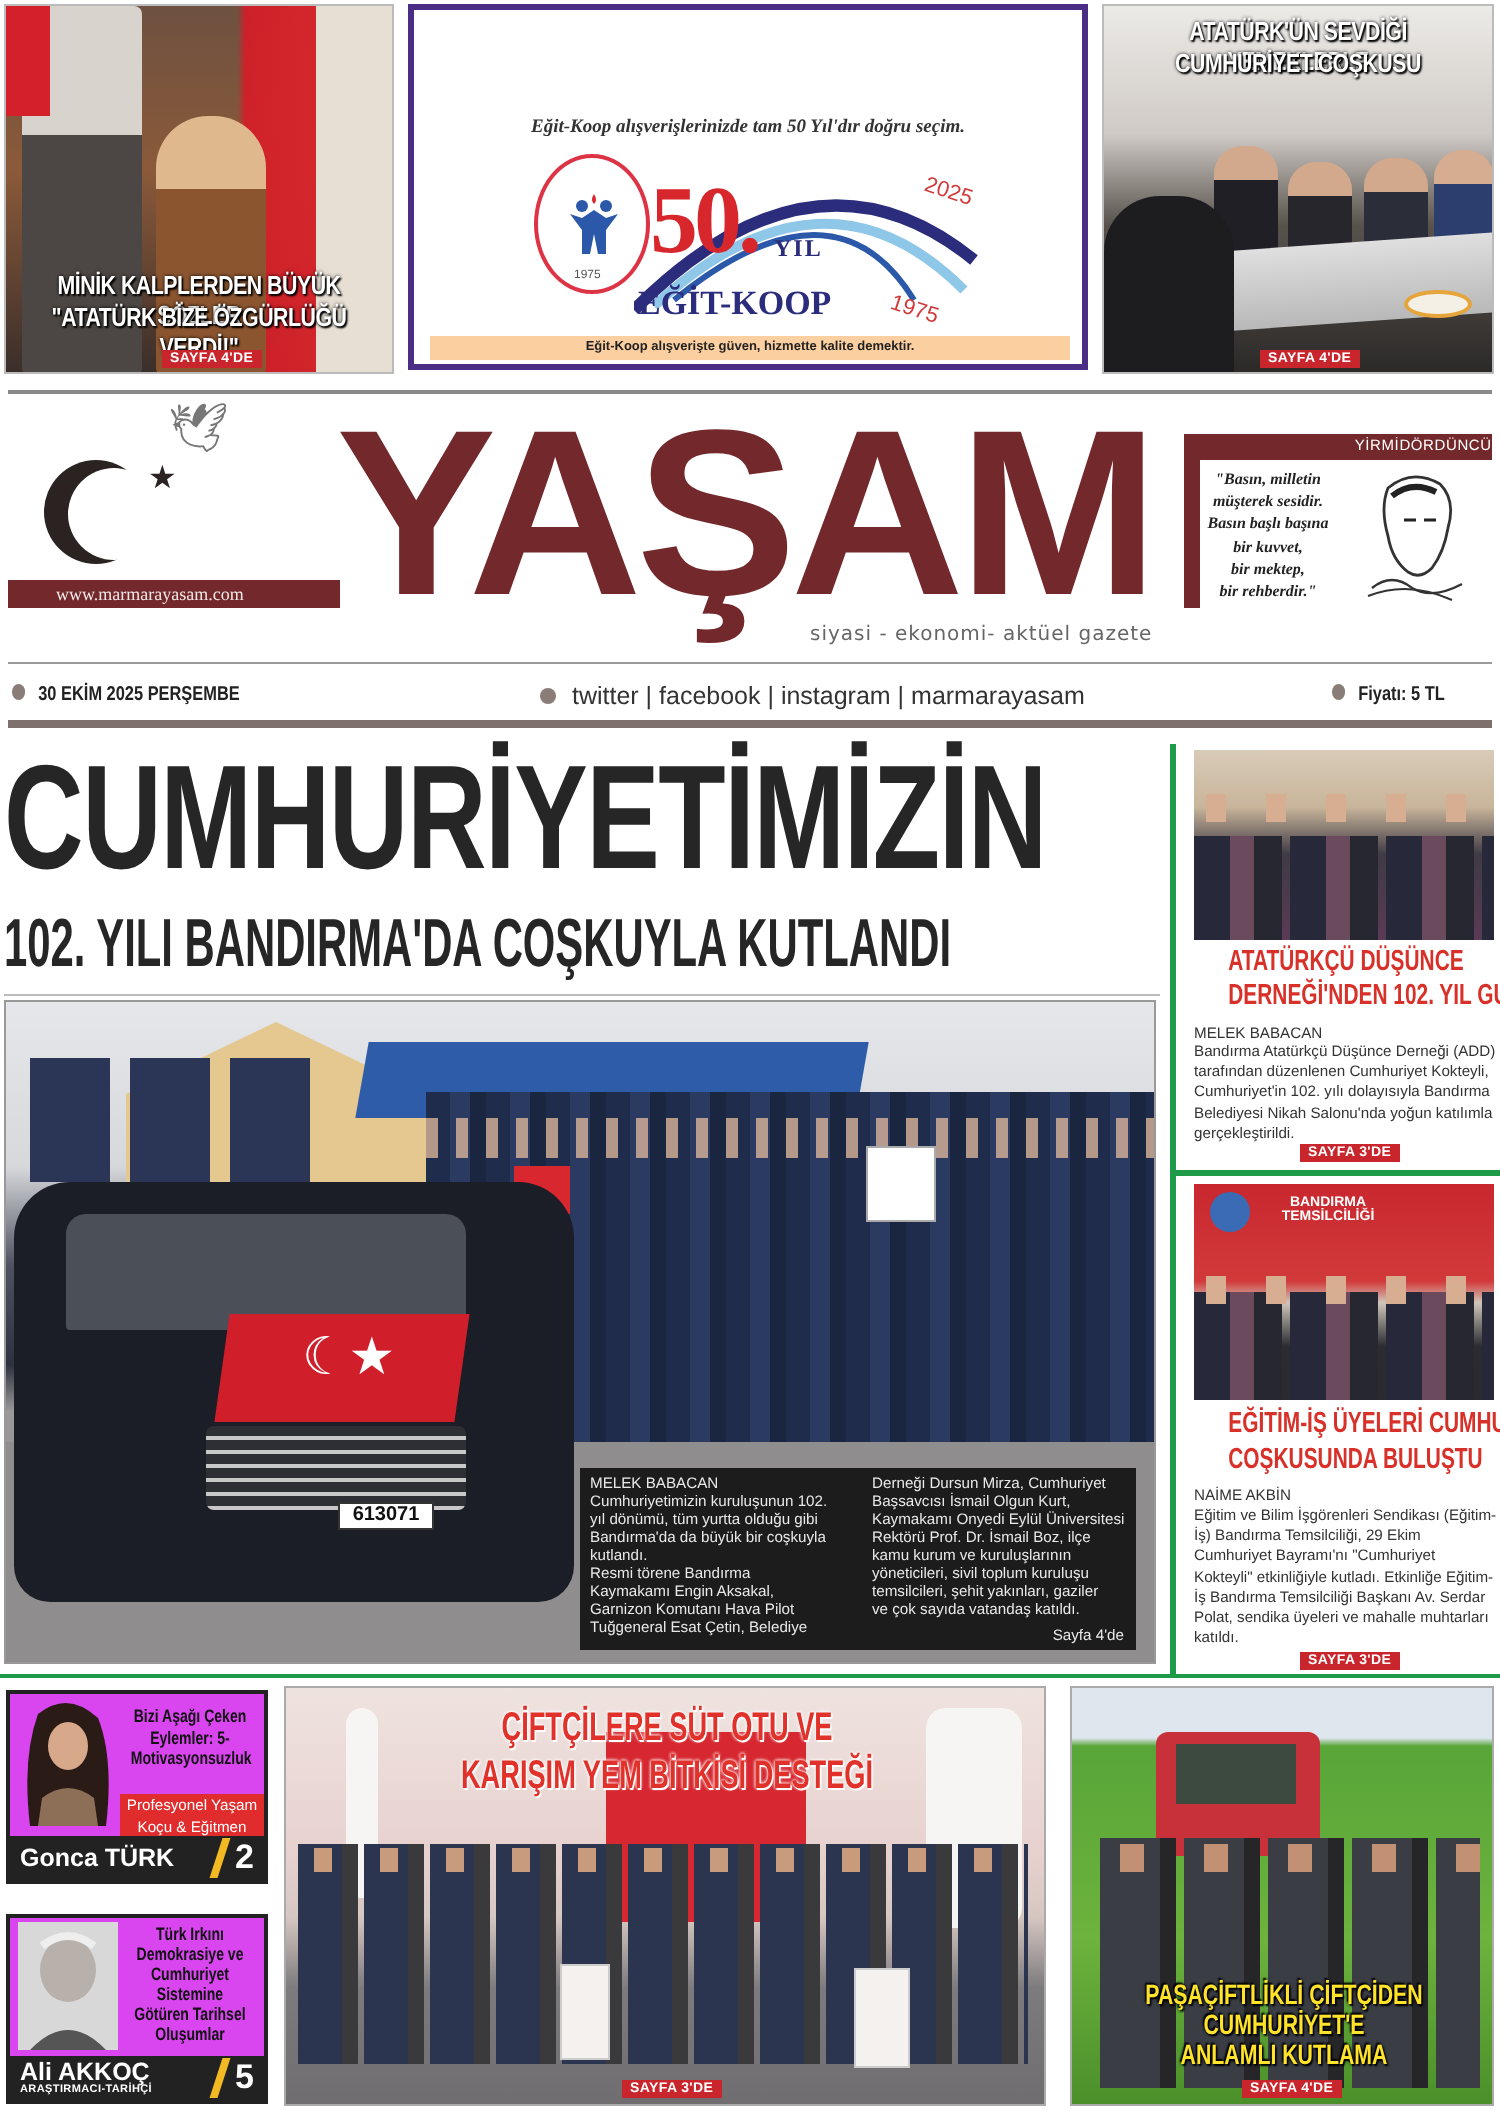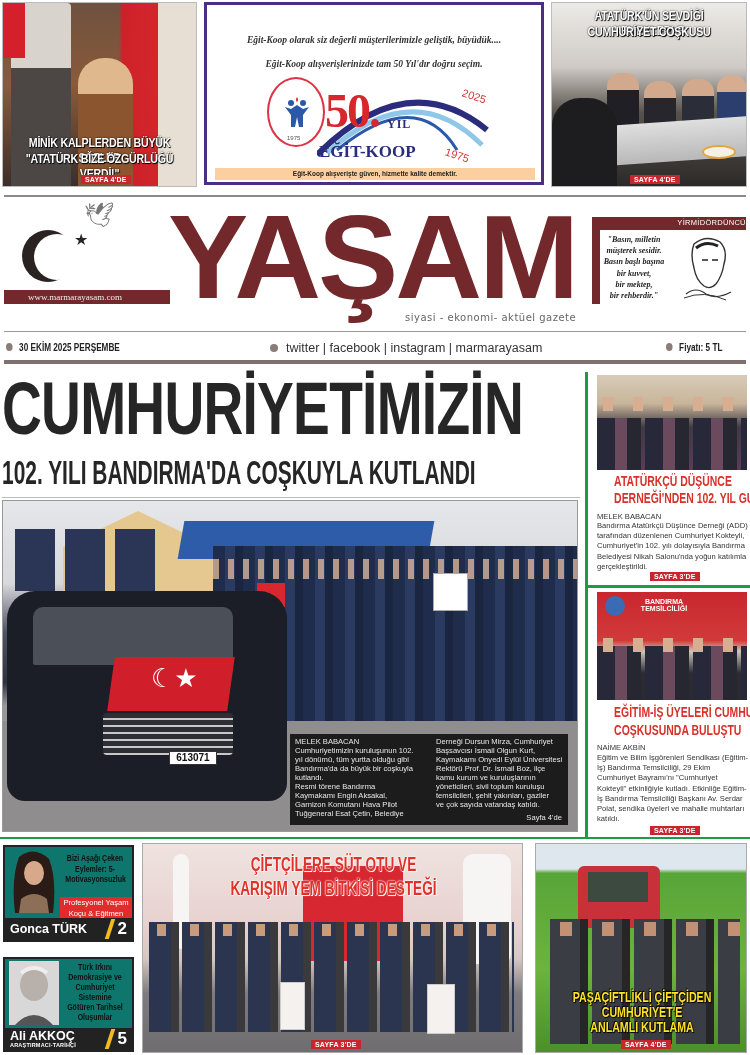--- a/index.html
+++ b/index.html
@@ -103,21 +103,21 @@
   .side-photo-2 { left: 597px; top: 592px; width: 150px; height: 108px; overflow: hidden;
     background: linear-gradient(180deg, #c8272e 0%, #d23a3a 45%, #cfc6ba 55%, #2b2c33 75%, #2a2a30 100%); }
   .people-row { position: absolute; left: 0; bottom: 0; width: 150px; height: 55%; background: repeating-linear-gradient(90deg, #27293a 0 18px, #6a4a5c 18px 30px, #262730 30px 44px, transparent 44px 48px); }
   .head-row { position: absolute; left: 0; width: 150px; height: 14px; background: repeating-linear-gradient(90deg, transparent 0 6px, #d7ae91 6px 16px, transparent 16px 30px); }
 
   .side-title { left: 592px; width: 158px; text-align: center; font-family: "Liberation Sans", sans-serif; font-weight: bold; color: #d8312a; font-size: 14.5px; line-height: 17px; transform: scaleX(0.72); transform-origin: center; white-space: nowrap; }
   .side-author { left: 597px; width: 150px; font-size: 7.6px; color: #333; }
   .side-body { left: 597px; width: 152px; font-size: 7.6px; line-height: 10.2px; color: #333; }
 
   
-  .col-card { left: 3px; width: 131px; border: 2px solid #222; background: #0f766e; overflow: hidden; }
+  .col-card { left: 3px; width: 131px; border: 2px solid #222; background: #d946ef; overflow: hidden; }
   .col-card-1 { top: 845px; height: 97px; }
   .col-card-2 { top: 957px; height: 95px; }
   .col-portrait { position: absolute; left: 4px; top: 2px; width: 50px; height: 64px; }
   .col-title { position: absolute; left: 52px; top: 6px; width: 76px; text-align: center; font-family: "Liberation Sans", sans-serif; font-weight: bold; font-size: 9px; line-height: 10.5px; color: #111; transform: scaleX(0.78); transform-origin: center; }
   .col-role { position: absolute; left: 55px; top: 50px; width: 72px; height: 24px; background: #e02c2c; color: #fff; font-size: 7.6px; line-height: 11px; text-align: center; }
   .col-namebar { position: absolute; left: 0; bottom: 0; width: 127px; height: 22px; background: #222; }
   .col-name { position: absolute; left: 5px; top: 3px; color: #fff; font-weight: bold; font-size: 12.5px; }
   .col-sub { position: absolute; left: 5px; top: 14px; color: #fff; font-size: 5.5px; font-weight: bold; letter-spacing: 0.2px; }
   .col-slash { position: absolute; right: 20px; top: 1px; width: 4px; height: 20px; background: #f2b922; transform: skewX(-18deg); }
   .col-num { position: absolute; right: 5px; top: 1px; color: #fff; font-weight: bold; font-size: 17px; line-height: 20px; }
@@ -148,21 +148,20 @@
   <div class="person-l"></div>
   <div class="person-r"></div>
   <div class="flag-l"></div>
   <div class="kid"></div>
   <div class="teaser-caption" style="top:132px;font-size:13px;">MİNİK KALPLERDEN BÜYÜK SÖZLER</div>
   <div class="teaser-caption" style="top:148px;font-size:13px;">"ATATÜRK BİZE ÖZGÜRLÜĞÜ VERDİ!"</div>
   <div class="sayfa-badge" style="left:78px;top:172px;">SAYFA 4'DE</div>
 </div>
 
 <div class="abs ad-box">
-  <div class="ad-line" style="top:30px;">Eğit-Koop olarak siz değerli müşterilerimizle geliştik, büyüdük....</div>
   <div class="ad-line" style="top:54px;">Eğit-Koop alışverişlerinizde tam 50 Yıl'dır doğru seçim.</div>
   <div class="ad-logo-circle">
     <svg class="fig" viewBox="0 0 28 30">
       <circle cx="8" cy="6" r="3" fill="#2b58a8"></circle>
         <circle cx="20" cy="6" r="3" fill="#2b58a8"></circle>
       <path d="M2 10 L8 12 L14 8 L20 12 L26 10 L20 18 L20 30 L16 30 L14 20 L12 30 L8 30 L8 18 Z" fill="#2b58a8"></path>
       <path d="M14 0 Q16 3 14 5 Q12 3 14 0" fill="#d8262d"></path>
     </svg>
     <div style="position:absolute;left:18px;top:56px;font-size:6px;color:#555;">1975</div>
   </div>

